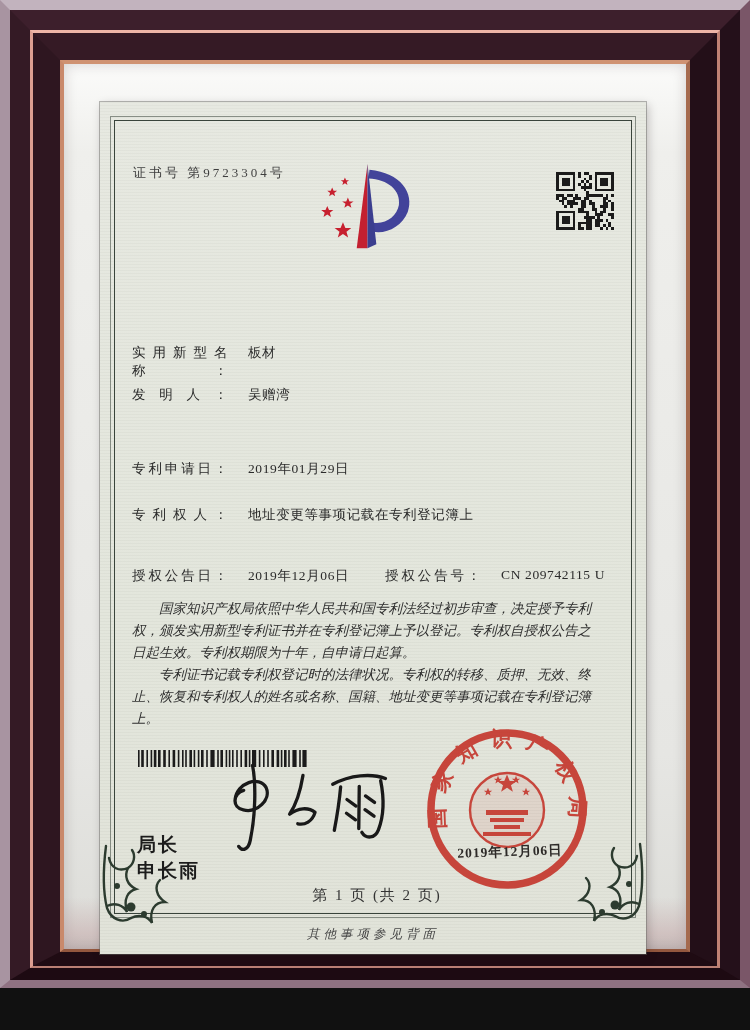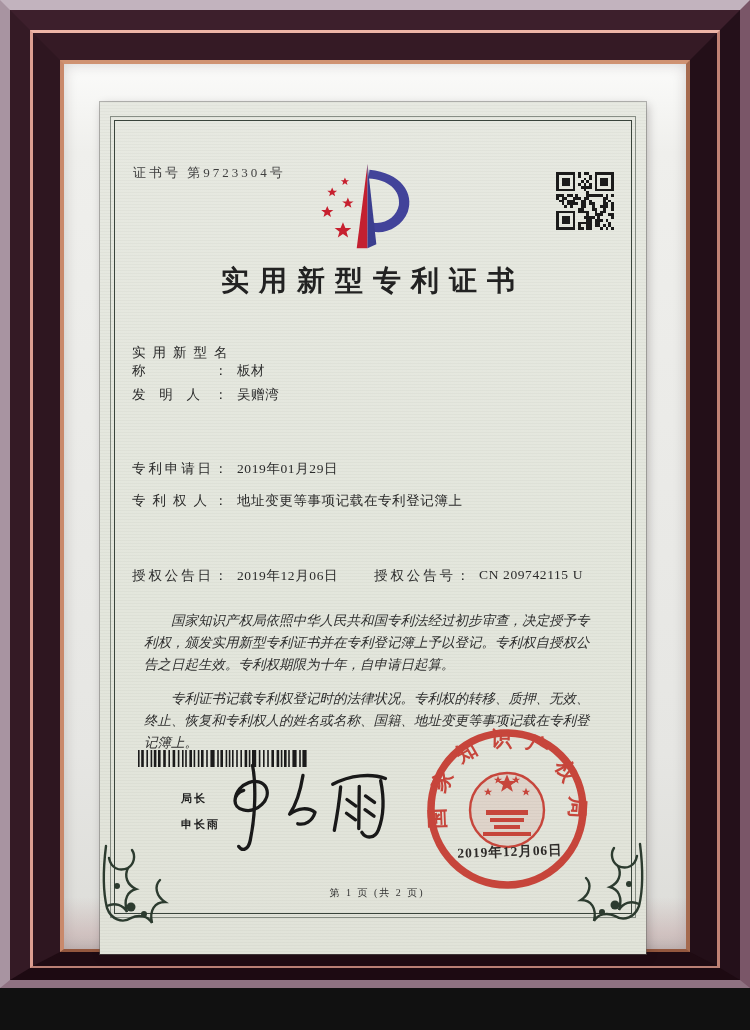--- a/index.html
+++ b/index.html
@@ -33,39 +33,39 @@
          border:1.6px solid #39443b;}
   .inner-border::before{content:"";position:absolute;inset:-5px;
          border:1px solid rgba(57,68,59,.55);}
   
   .cert-no{position:absolute;left:33px;top:62px;font-size:13px;letter-spacing:3px;
          color:#3f3f3f;}
   .logo{position:absolute;left:50%;top:56px;transform:translateX(-56%);}
   .qr{position:absolute;right:32px;top:70px;width:58px;height:58px;}
   .title{position:absolute;left:0;right:0;top:160px;text-align:center;
          font-size:28px;font-weight:700;letter-spacing:10px;color:#222;}
-  .frow{position:absolute;left:32px;right:26px;display:flex;align-items:flex-end;
+  .frow{position:absolute;left:32px;right:26px;display:flex;align-items:flex-start;
          font-size:13.5px;color:#2b2b2b;letter-spacing:.6px;}
   .flabel{width:96px;flex:none;text-align:justify;text-align-last:justify;}
-  .fval{margin-left:9px;}
+  .fval{margin-left:20px;}
   .addr .fval{max-width:366px;line-height:21px;}
   .pair2{margin-left:36px;display:flex;}
   .law{position:absolute;left:32px;top:495px;width:472px;font-size:13.5px;
        line-height:22px;color:#2e2e2e;font-style:italic;
        font-family:"DejaVu Serif","Liberation Serif",serif;}
-  .law p{margin:12px;text-indent:2em;}
+  .law p{margin:0;text-indent:2em;}
   .barcode{position:absolute;left:38px;top:648px;width:172px;height:17px;}
   .signature{position:absolute;left:108px;top:652px;transform:rotate(-2deg);}
-  .officer{position:absolute;left:37px;top:683px;font-size:11px;font-weight:700;
-       color:#1c1c1c;font-family:"Liberation Sans",sans-serif;line-height:26px;letter-spacing:2px;margin-left:44px;}
+  .officer{position:absolute;left:37px;top:730px;font-size:19px;font-weight:700;
+       color:#1c1c1c;font-family:"Liberation Sans",sans-serif;line-height:26px;letter-spacing:2px;}
   .seal{position:absolute;left:322px;top:622px;width:170px;height:170px;}
   .seal-date{position:absolute;left:330px;top:741px;width:160px;text-align:center;
        font-size:13.5px;font-weight:700;color:#2d2a28;letter-spacing:1px;transform:rotate(-2deg);}
   .page-no{position:absolute;left:8px;right:0;top:784px;text-align:center;
-       font-size:10px;color:#333;letter-spacing:2px;}
+       font-size:15px;color:#333;letter-spacing:2px;}
   .back-note{position:absolute;left:0;right:0;top:824px;text-align:center;
        font-size:12.5px;color:#474747;letter-spacing:4px;font-style:italic;
        font-family:"DejaVu Serif",serif;}
   .orn{position:absolute;width:80px;height:82px;z-index:3;}
   .orn-left{left:-2px;top:742px;}
   .orn-right{right:-2px;top:740px;transform:scaleX(-1);}
 </style>
 </head>
 <body>
 
@@ -236,35 +236,34 @@
         <rect x="19" y="19" width="1" height="1" fill="#1b1b1b"></rect>
         <rect x="8" y="20" width="1" height="1" fill="#1b1b1b"></rect>
         <rect x="9" y="20" width="1" height="1" fill="#1b1b1b"></rect>
         <rect x="11" y="20" width="1" height="1" fill="#1b1b1b"></rect>
         <rect x="12" y="20" width="1" height="1" fill="#1b1b1b"></rect>
         <rect x="16" y="20" width="1" height="1" fill="#1b1b1b"></rect>
         <rect x="18" y="20" width="1" height="1" fill="#1b1b1b"></rect>
         <rect x="20" y="20" width="1" height="1" fill="#1b1b1b"></rect>
       </svg>
 
-    <div class="title">实用新型专利证书</div>
 
     <div class="frow" style="top:242px">
       <span class="flabel">实用新型名称：</span>
       <span class="fval">板材</span>
     </div>
     <div class="frow" style="top:284px">
       <span class="flabel">发明人：</span>
       <span class="fval">吴赠湾</span>
     </div>
     <div class="frow" style="top:358px">
       <span class="flabel">专利申请日：</span>
       <span class="fval">2019年01月29日</span>
     </div>
-    <div class="frow" style="top:390px">
+    <div class="frow" style="top:404px">
       <span class="flabel">专利权人：</span>
       <span class="fval">地址变更等事项记载在专利登记簿上</span>
     </div>
     <div class="frow" style="top:465px">
       <span class="flabel">授权公告日：</span>
       <span class="fval">2019年12月06日</span>
       <span class="pair2">
         <span class="flabel">授权公告号：</span>
         <span class="fval">CN 209742115 U</span>
       </span>
@@ -355,20 +354,21 @@
           <rect x="64" y="86" width="42" height="5"></rect>
           <rect x="68" y="94" width="34" height="4"></rect>
           <rect x="72" y="101" width="26" height="4"></rect>
           <rect x="61" y="108" width="48" height="4"></rect>
         </g>
       </g>
     </svg>
     <div class="seal-date">2019年12月06日</div>
 
     <div class="page-no">第 1 页 (共 2 页)</div>
+    <div class="back-note">其他事项参见背面</div>
 
     <svg class="orn orn-left" viewBox="0 0 80 82">
       <g stroke="#2c3b2f" fill="none" stroke-width="2.4" stroke-linecap="round">
         <path d="M8,2 C5,26 5,48 9,64 C13,75 24,80 33,74"></path>
         <path d="M9,62 C17,58 25,61 29,68 C25,55 30,47 38,45 C29,41 26,32 30,24 C21,28 13,24 11,14"></path>
         <path d="M33,74 C41,70 50,72 54,79 C51,66 57,58 67,58 C58,52 56,42 62,36"></path>
         <path d="M30,24 C36,20 38,12 34,6"></path>
         <circle cx="33" cy="63" r="4.5" fill="#2c3b2f" stroke="none"></circle>
         <circle cx="19" cy="42" r="3" fill="#2c3b2f" stroke="none"></circle>
         <circle cx="46" cy="70" r="3" fill="#2c3b2f" stroke="none"></circle>

